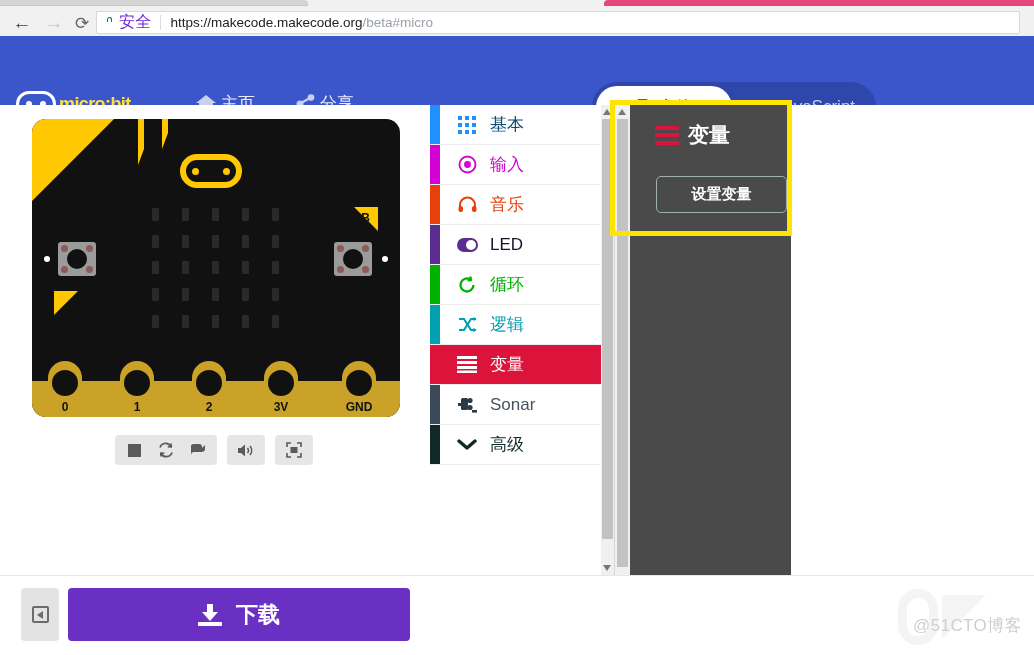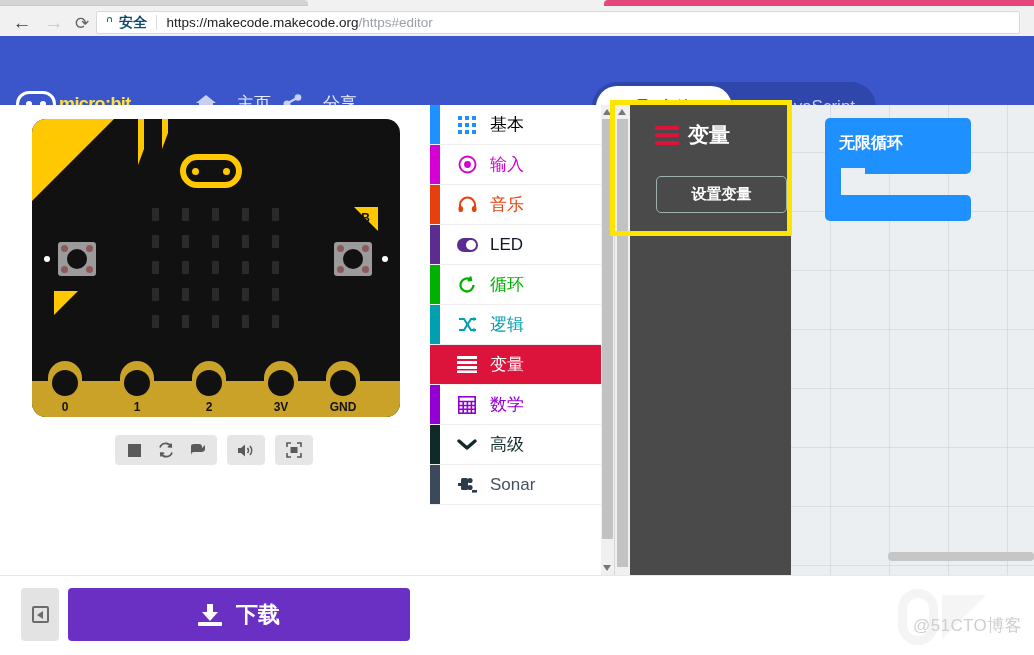--- a/index.html
+++ b/index.html
@@ -23,41 +23,41 @@
      align-items:center; justify-content:center; font-size:19px; color:#5f6368; }
   .navbtn.back { left:10px; color:#3c4043; }
   .navbtn.fwd  { left:42px; color:#c3c4c6; }
   .navbtn.reload { left:70px; font-size:17px; color:#5f6368; }
   .omnibox { position:absolute; left:96px; top:4px; width:924px; height:23px;
      background:#fff; border:1px solid #d8d8d8; border-radius:2px; display:flex; align-items:center; padding-left:8px; }
   .lockicon { width:9px; height:11px; position:relative; display:inline-block; margin-right:5px; }
   .lockicon .body { position:absolute; left:0; bottom:0; width:9px; height:7px; background:#0b8043; border-radius:1px; }
   .lockicon .shackle { position:absolute; left:2px; top:0; width:5px; height:5px;
      border:1.6px solid #0b8043; border-bottom:none; border-top-left-radius:3px; border-top-right-radius:3px; }
-  .securetxt { color:#0c4a6e; font-size:14px; letter-spacing:.2px;font-weight:bold; }
+  .securetxt { color:#6d28d9; font-size:16px; letter-spacing:.2px; }
   .vsep { width:1px; height:15px; background:#dadce0; margin:0 9px; }
   .url { font-size:13.5px; color:#202124; white-space:nowrap; }
   .url .dim { color:#9aa0a6; }
   .url .strong { color:#202124; }
 
   
   .mbheader { position:absolute; left:0; top:36px; width:1034px; height:69px; background:#3b55cb; }
   .logo { position:absolute; left:16px; top:55px; display:flex; align-items:center; gap:3px; }
   .logo-face { width:40px; height:26px; border:3.2px solid #fff; border-radius:13px;
      position:relative; display:inline-block; }
   .logo-face:before, .logo-face:after { content:""; position:absolute; top:50%; margin-top:-3.2px;
      width:6.4px; height:6.4px; border-radius:50%; background:#fff; }
   .logo-face:before { left:7px; }
   .logo-face:after  { right:7px; }
   .logo-text { color:#fde047; font-size:18px; font-weight:bold; letter-spacing:-.6px; line-height:1; }
-  .hdr-link { position:absolute; top:56px; display:flex; align-items:center; gap:20px;
+  .hdr-link { position:absolute; top:56px; display:flex; align-items:center; gap:4px;
      color:#fff; font-size:17px; cursor:pointer; }
   .hdr-link .lbl { color:#e9ecfb; }
   #home-link { left:195px; }
-  #share-link { left:283px;align-items:center; }
+  #share-link { left:296px;align-items:center; }
   .ico-home { width:22px; height:20px; position:relative; }
   .ico-share { width:20px; height:20px; position:relative; }
 
   
   .toggle { position:absolute; left:592px; top:46px; width:284px; height:50px;
      background:#2f46ab; border-radius:25px; }
   .toggle .seg { position:absolute; top:4px; height:42px; border-radius:21px;
      display:flex; align-items:center; justify-content:center; gap:9px;
      font-size:17px; cursor:pointer; }
   .toggle .seg.blocks { left:4px; width:136px; background:#fff; color:#3b55cb; }
@@ -218,21 +218,21 @@
       <div class="navbtn back">←</div>
       <div class="navbtn fwd">→</div>
       <div class="navbtn reload">⟳</div>
       <div class="omnibox">
         <span class="lockicon">
           <span class="shackle"></span>
             <span class="body"></span>
         </span>
         <span class="securetxt">安全</span>
         <span class="vsep"></span>
-        <span class="url"><span class="strong">https://</span><span class="strong">makecode.makecode.org</span><span class="dim">/https#editor</span></span>
+        <span class="url"><span class="strong">https://</span><span class="strong">makecode.makecode.org</span><span class="dim">/beta#micro</span></span>
       </div>
     </div>
   </div>
 
   <div class="mbheader">
     <div class="logo">
       <span class="logo-face"></span>
       <span class="logo-text">micro:bit</span>
     </div>
 
@@ -386,21 +386,21 @@
             <span class="t">1</span>
         </div>
         <div class="bigpin" style="left:160px;">
           <span class="hole"></span>
             <span class="t">2</span>
         </div>
         <div class="bigpin" style="left:232px;">
           <span class="hole"></span>
             <span class="t">3V</span>
         </div>
-        <div class="bigpin" style="left:294px;">
+        <div class="bigpin" style="left:310px;">
           <span class="hole"></span>
             <span class="t">GND</span>
         </div>
       </div>
 
       <div class="simctrls">
         <div class="ctrlgrp">
           <div class="cbtn">
             <svg width="13" height="13" viewBox="0 0 13 13">
                 <rect width="13" height="13" fill="#5a5a5a"></rect>
@@ -453,21 +453,21 @@
               <rect x="7" y="0" width="4" height="4"></rect>
               <rect x="14" y="0" width="4" height="4"></rect>
             <rect x="0" y="7" width="4" height="4"></rect>
               <rect x="7" y="7" width="4" height="4"></rect>
               <rect x="14" y="7" width="4" height="4"></rect>
             <rect x="0" y="14" width="4" height="4"></rect>
               <rect x="7" y="14" width="4" height="4"></rect>
               <rect x="14" y="14" width="4" height="4"></rect>
           </svg>
         </span>
-        <span class="clabel" style="color:#000000">基本</span>
+        <span class="clabel" style="color:#0c4a6e">基本</span>
       </div>
 
       <div class="cat">
         <span class="stripe" style="background:#d400d4"></span>
         <span class="cicon">
           <svg width="19" height="19" viewBox="0 0 19 19">
               <circle cx="9.5" cy="9.5" r="8" fill="none" stroke="#d400d4" stroke-width="1.9"></circle>
               <circle cx="9.5" cy="9.5" r="3.4" fill="#d400d4"></circle>
             </svg>
         </span>
@@ -528,55 +528,45 @@
           <svg width="20" height="17" viewBox="0 0 20 17" fill="#fff">
             <rect x="0" y="0" width="20" height="3"></rect>
               <rect x="0" y="5" width="20" height="3"></rect>
             <rect x="0" y="10" width="20" height="3"></rect>
               <rect x="0" y="14.5" width="20" height="2.5"></rect>
           </svg>
         </span>
         <span class="clabel">变量</span>
       </div>
 
-      <div class="cat">
-        <span class="stripe" style="background:#9400d3"></span>
-        <span class="cicon">
-          <svg width="18" height="18" viewBox="0 0 18 18" fill="none" stroke="#9400d3" stroke-width="1.6">
-            <rect x="0.8" y="0.8" width="16.4" height="16.4"></rect>
-            <path d="M0.8 5.5 H17.2 M0.8 9.5 H17.2 M0.8 13.3 H17.2 M5.2 5.5 V17.2 M9.4 5.5 V17.2 M13.4 5.5 V17.2"></path>
-          </svg>
-        </span>
-        <span class="clabel" style="color:#9400d3">数学</span>
-      </div>
-
-      <div class="cat">
-        <span class="stripe" style="background:#102a2a"></span>
-        <span class="cicon">
-          <svg width="20" height="13" viewBox="0 0 20 13" fill="none" stroke="#102a2a" stroke-width="3.4" stroke-linecap="round" stroke-linejoin="round">
-            <path d="M2 3 L10 10 L18 3"></path>
-          </svg>
-        </span>
-        <span class="clabel" style="color:#102a2a">高级</span>
-      </div>
 
       <div class="cat">
         <span class="stripe" style="background:#3b4a5a"></span>
         <span class="cicon">
           <svg width="19" height="17" viewBox="0 0 19 17" fill="#2b3b4a">
             <rect x="3" y="2" width="7" height="12" rx="1.5"></rect>
             <circle cx="12" cy="4.5" r="2.6"></circle>
               <circle cx="12" cy="11.5" r="2.6"></circle>
             <rect x="0" y="7" width="3.5" height="3"></rect>
               <rect x="14" y="14" width="5" height="2.6"></rect>
           </svg>
         </span>
         <span class="clabel" style="color:#44515e">Sonar</span>
       </div>
 
+      <div class="cat">
+        <span class="stripe" style="background:#102a2a"></span>
+        <span class="cicon">
+          <svg width="20" height="13" viewBox="0 0 20 13" fill="none" stroke="#102a2a" stroke-width="3.4" stroke-linecap="round" stroke-linejoin="round">
+            <path d="M2 3 L10 10 L18 3"></path>
+          </svg>
+        </span>
+        <span class="clabel" style="color:#102a2a">高级</span>
+      </div>
+
       <div class="toolbox-scroll">
         <span class="ar up"></span>
         <span class="thumb"></span>
         <span class="ar dn"></span>
       </div>
     </div>
 
     <div class="flyout">
       <div class="flyout-sb">
         <span class="up"></span>
@@ -588,31 +578,20 @@
             <b></b>
             <b></b>
           </span>
         <span class="t">变量</span>
       </div>
       <div class="fly-btn">
         <span>设置变量</span>
       </div>
     </div>
 
-    <div class="canvas">
-      <div class="fbox">
-        <div class="top">
-          <span class="lbl">无限循环</span>
-        </div>
-        <div class="spine"></div>
-        <div class="notch"></div>
-        <div class="bot"></div>
-      </div>
-      <div class="canvas-hsb"></div>
-    </div>
   </div>
 
   <div class="hl-box"></div>
 
   <div class="footer">
     <div class="collapse">
       <span class="sq"></span>
     </div>
     <div class="dlbtn">
       <span class="dl-ico">

